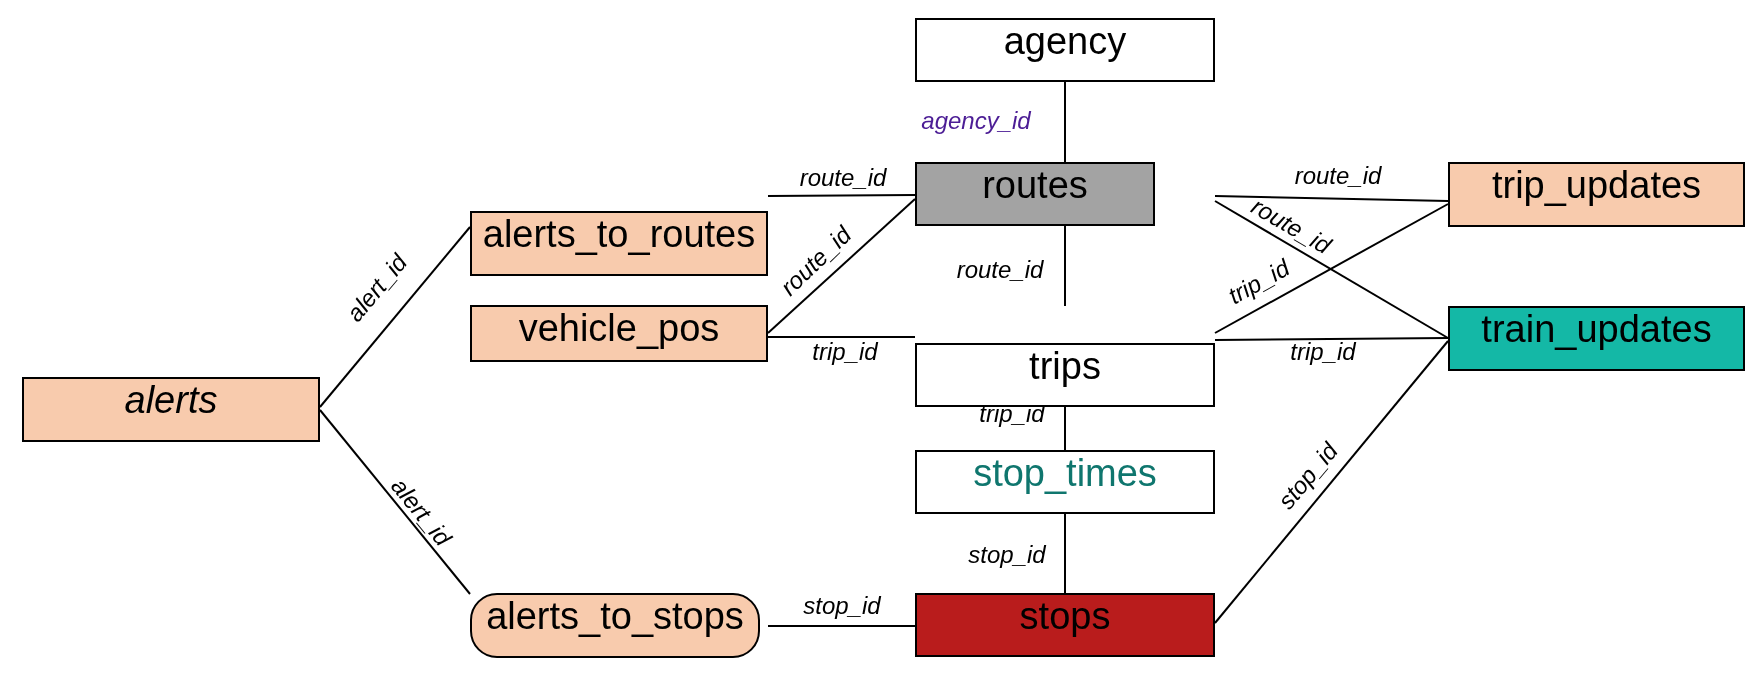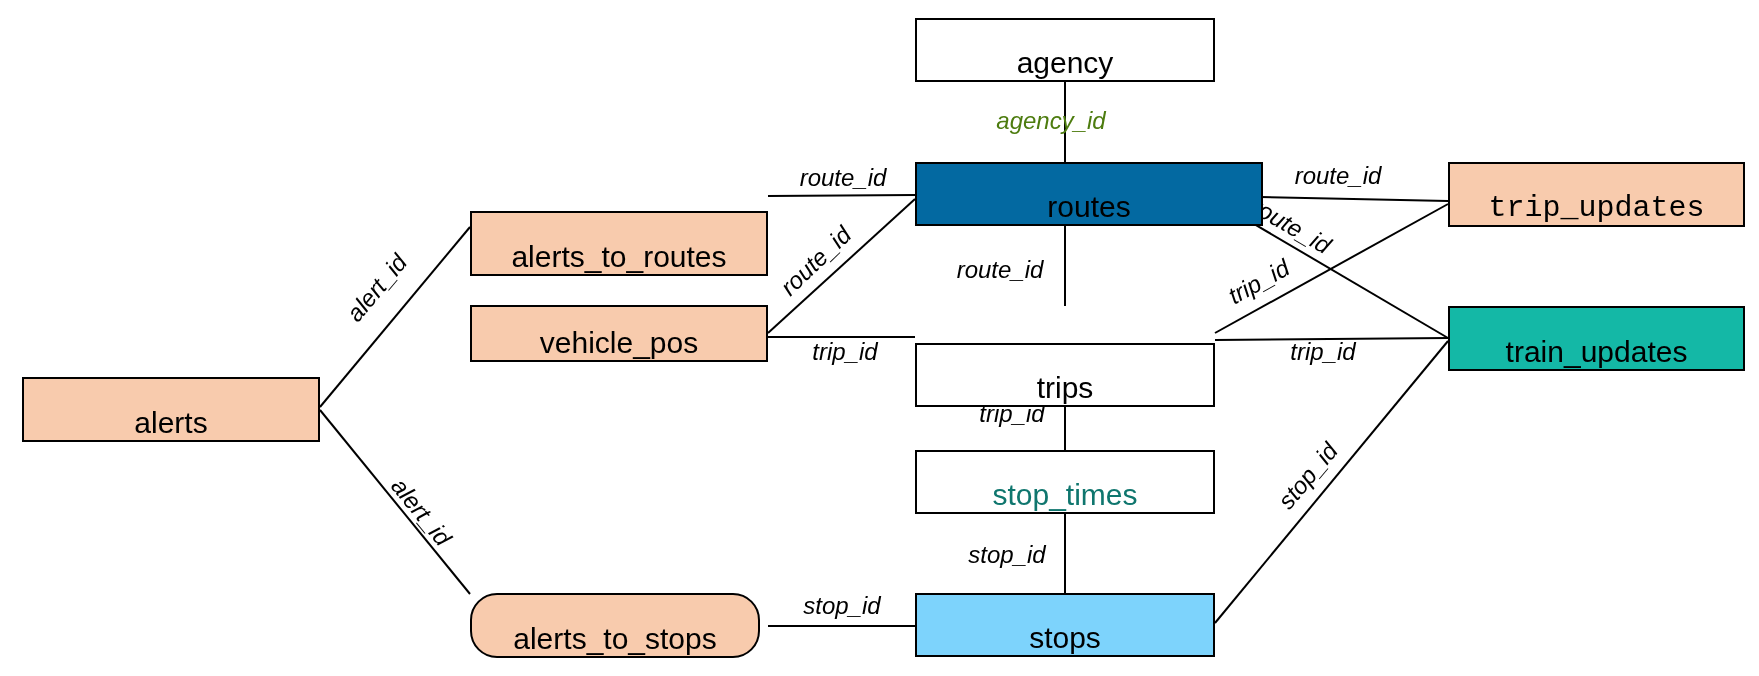--- a/index.html
+++ b/index.html
@@ -9,23 +9,23 @@
     height: 676px;
     overflow: hidden;
     font-family: "Liberation Sans", sans-serif;
   }
   #stage svg { position: absolute; left: 0; top: 0; }
   .node {
     position: absolute;
     box-sizing: border-box;
     border: 2.5px solid #000;
     display: flex;
-    align-items: flex-end;
+    align-items: flex-start;
     justify-content: center;
-    font-size: 30px;
+    font-size: 38px;
     color: #000;
     white-space: nowrap;
   }
   .edge-label {
     position: absolute;
     font-style: italic;
     font-size: 24px;
     color: #000;
     white-space: nowrap;
     transform-origin: center center;
@@ -45,61 +45,61 @@
       <line x1="1065" y1="514" x2="1065" y2="593" stroke="#000000" stroke-width="2"></line>
       <line x1="320" y1="407" x2="470" y2="227" stroke="#000000" stroke-width="2"></line>
       <line x1="320" y1="410" x2="470" y2="594" stroke="#000000" stroke-width="2"></line>
       <line x1="768" y1="626" x2="915" y2="626" stroke="#000000" stroke-width="2"></line>
       <line x1="1215" y1="196" x2="1448" y2="201" stroke="#000000" stroke-width="2"></line>
       <line x1="1215" y1="201" x2="1448" y2="338" stroke="#000000" stroke-width="2"></line>
       <line x1="1215" y1="333" x2="1448" y2="204" stroke="#000000" stroke-width="2"></line>
       <line x1="1215" y1="340" x2="1448" y2="338" stroke="#000000" stroke-width="2"></line>
       <line x1="1215" y1="623" x2="1448" y2="341" stroke="#000000" stroke-width="2"></line>
     </svg>
-<div class="edge-label" style="left: 1051px; top: 121px; color: #4d7c0f; transform: translate(-50%, -50%) rotate(0deg);">agency_id</div>
+<div class="edge-label" style="left: 976px; top: 121px; color: #4c1d95; transform: translate(-50%, -50%) rotate(0deg);">agency_id</div>
     <div class="edge-label" style="left: 843px; top: 178px; color: rgb(0, 0, 0); transform: translate(-50%, -50%) rotate(0deg);">route_id</div>
     <div class="edge-label" style="left: 816px; top: 261px; color: rgb(0, 0, 0); transform: translate(-50%, -50%) rotate(-44deg);">route_id</div>
     <div class="edge-label" style="left: 845px; top: 352px; color: rgb(0, 0, 0); transform: translate(-50%, -50%) rotate(0deg);">trip_id</div>
     <div class="edge-label" style="left: 1000px; top: 270px; color: rgb(0, 0, 0); transform: translate(-50%, -50%) rotate(0deg);">route_id</div>
     <div class="edge-label" style="left: 1012px; top: 414px; color: rgb(0, 0, 0); transform: translate(-50%, -50%) rotate(0deg);">trip_id</div>
     <div class="edge-label" style="left: 1007px; top: 555px; color: rgb(0, 0, 0); transform: translate(-50%, -50%) rotate(0deg);">stop_id</div>
     <div class="edge-label" style="left: 377px; top: 288px; color: rgb(0, 0, 0); transform: translate(-50%, -50%) rotate(-50deg);">alert_id</div>
     <div class="edge-label" style="left: 421px; top: 512px; color: rgb(0, 0, 0); transform: translate(-50%, -50%) rotate(51deg);">alert_id</div>
     <div class="edge-label" style="left: 842px; top: 606px; color: rgb(0, 0, 0); transform: translate(-50%, -50%) rotate(0deg);">stop_id</div>
     <div class="edge-label" style="left: 1338px; top: 176px; color: rgb(0, 0, 0); transform: translate(-50%, -50%) rotate(0deg);">route_id</div>
     <div class="edge-label" style="left: 1291px; top: 226px; color: rgb(0, 0, 0); transform: translate(-50%, -50%) rotate(30deg);">route_id</div>
     <div class="edge-label" style="left: 1259px; top: 282px; color: rgb(0, 0, 0); transform: translate(-50%, -50%) rotate(-29deg);">trip_id</div>
     <div class="edge-label" style="left: 1323px; top: 352px; color: rgb(0, 0, 0); transform: translate(-50%, -50%) rotate(0deg);">trip_id</div>
     <div class="edge-label" style="left: 1308px; top: 476px; color: rgb(0, 0, 0); transform: translate(-50%, -50%) rotate(-50deg);">stop_id</div>
     <div class="node" style="left: 915px; top: 18px; width: 300px; height: 64px; background: rgb(255, 255, 255); border-color: rgb(0, 0, 0); color: rgb(0, 0, 0);">
       <span>agency</span>
     </div>
-    <div class="node" style="left: 915px; top: 162px; width: 348px; height: 64px; background: #0369a1; border-color: rgb(0, 0, 0); color: rgb(0, 0, 0);">
+    <div class="node" style="left: 915px; top: 162px; width: 240px; height: 64px; background: #a3a3a3; border-color: rgb(0, 0, 0); color: rgb(0, 0, 0);">
       <span>routes</span>
     </div>
     <div class="node" style="left: 915px; top: 306px; width: 300px; height: 64px; background: rgb(255, 255, 255); border-color: rgb(0, 0, 0); color: rgb(0, 0, 0); margin-top: 37px;">
       <span>trips</span>
     </div>
     <div class="node" style="left: 915px; top: 450px; width: 300px; height: 64px; background: rgb(255, 255, 255); border-color: rgb(0, 0, 0); color: #0f766e;">
       <span>stop_times</span>
     </div>
-    <div class="node" style="left: 915px; top: 593px; width: 300px; height: 64px; background: #7dd3fc; border-color: rgb(0, 0, 0); color: rgb(0, 0, 0);">
+    <div class="node" style="left: 915px; top: 593px; width: 300px; height: 64px; background: #b91c1c; border-color: rgb(0, 0, 0); color: rgb(0, 0, 0);">
       <span>stops</span>
     </div>
-    <div class="node" style="left: 22px; top: 377px; width: 298px; height: 65px; background: rgb(248, 203, 173); border-color: rgb(0, 0, 0); color: rgb(0, 0, 0);">
+    <div class="node" style="left: 22px; top: 377px; width: 298px; height: 65px; background: rgb(248, 203, 173); border-color: rgb(0, 0, 0); color: rgb(0, 0, 0); font-style: italic;">
       <span>alerts</span>
     </div>
     <div class="node" style="left: 470px; top: 163px; width: 298px; height: 65px; background: rgb(248, 203, 173); border-color: rgb(0, 0, 0); color: rgb(0, 0, 0); margin-top: 48px;">
       <span>alerts_to_routes</span>
     </div>
     <div class="node" style="left: 470px; top: 305px; width: 298px; height: 57px; background: rgb(248, 203, 173); border-color: rgb(0, 0, 0); color: rgb(0, 0, 0);">
       <span>vehicle_pos</span>
     </div>
     <div class="node" style="left: 470px; top: 593px; width: 290px; height: 65px; background: rgb(248, 203, 173); border-color: rgb(0, 0, 0); color: rgb(0, 0, 0); border-radius: 27px;">
       <span>alerts_to_stops</span>
     </div>
-    <div class="node" style="left: 1448px; top: 162px; width: 297px; height: 65px; background: rgb(248, 203, 173); border-color: rgb(0, 0, 0); color: rgb(0, 0, 0); font-family: Liberation Mono, monospace;">
+    <div class="node" style="left: 1448px; top: 162px; width: 297px; height: 65px; background: rgb(248, 203, 173); border-color: rgb(0, 0, 0); color: rgb(0, 0, 0);">
       <span>trip_updates</span>
     </div>
     <div class="node" style="left: 1448px; top: 306px; width: 297px; height: 65px; background: #14b8a6; border-color: rgb(0, 0, 0); color: rgb(0, 0, 0);">
       <span>train_updates</span>
     </div>
   </div>
 
 </body></html>

